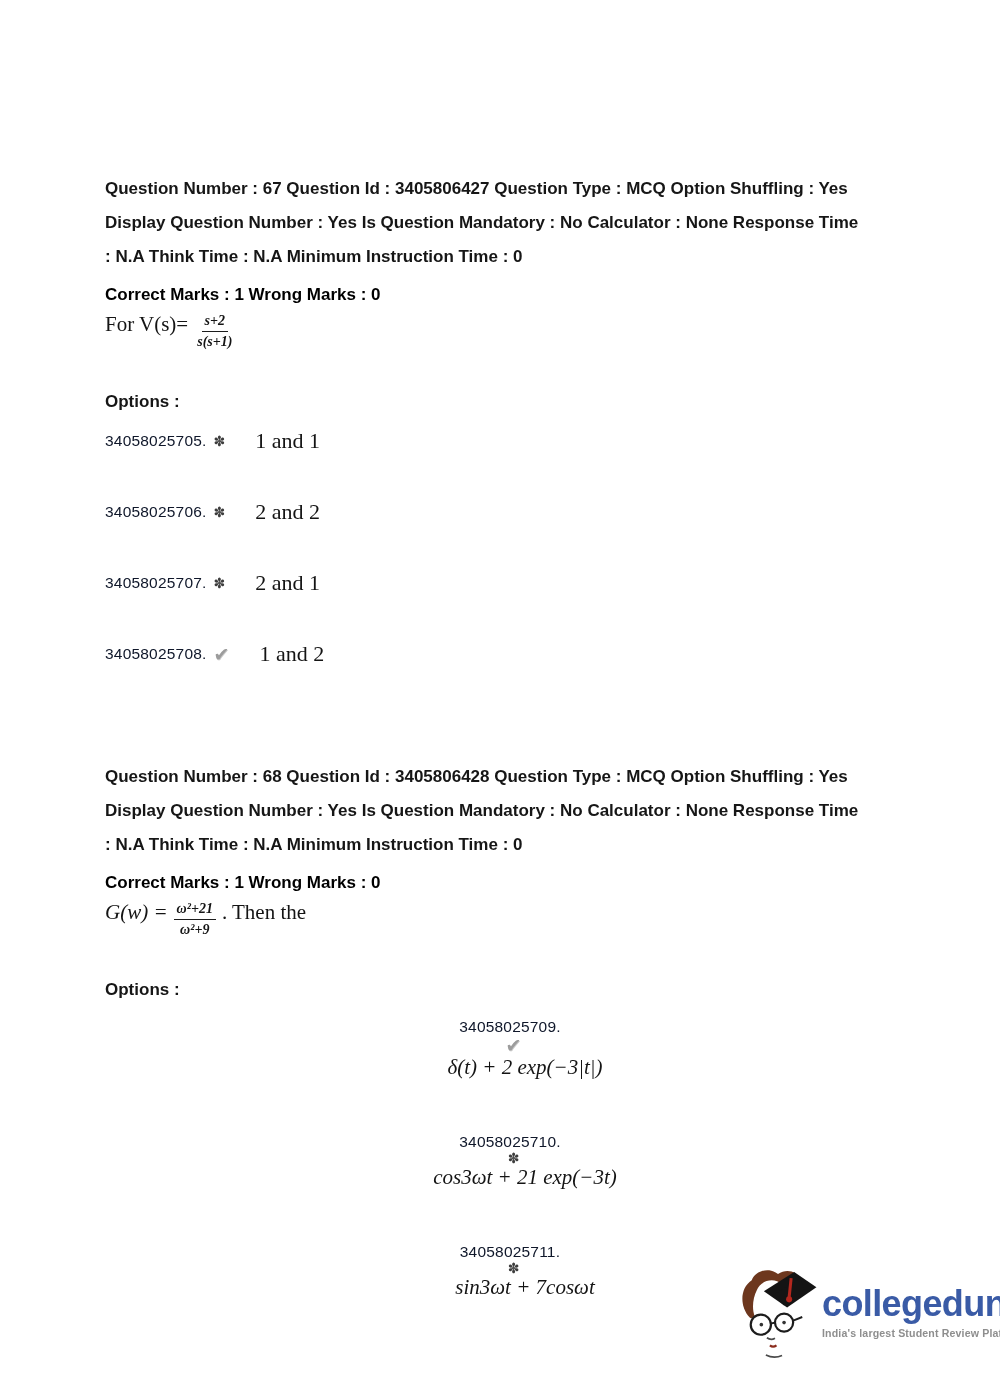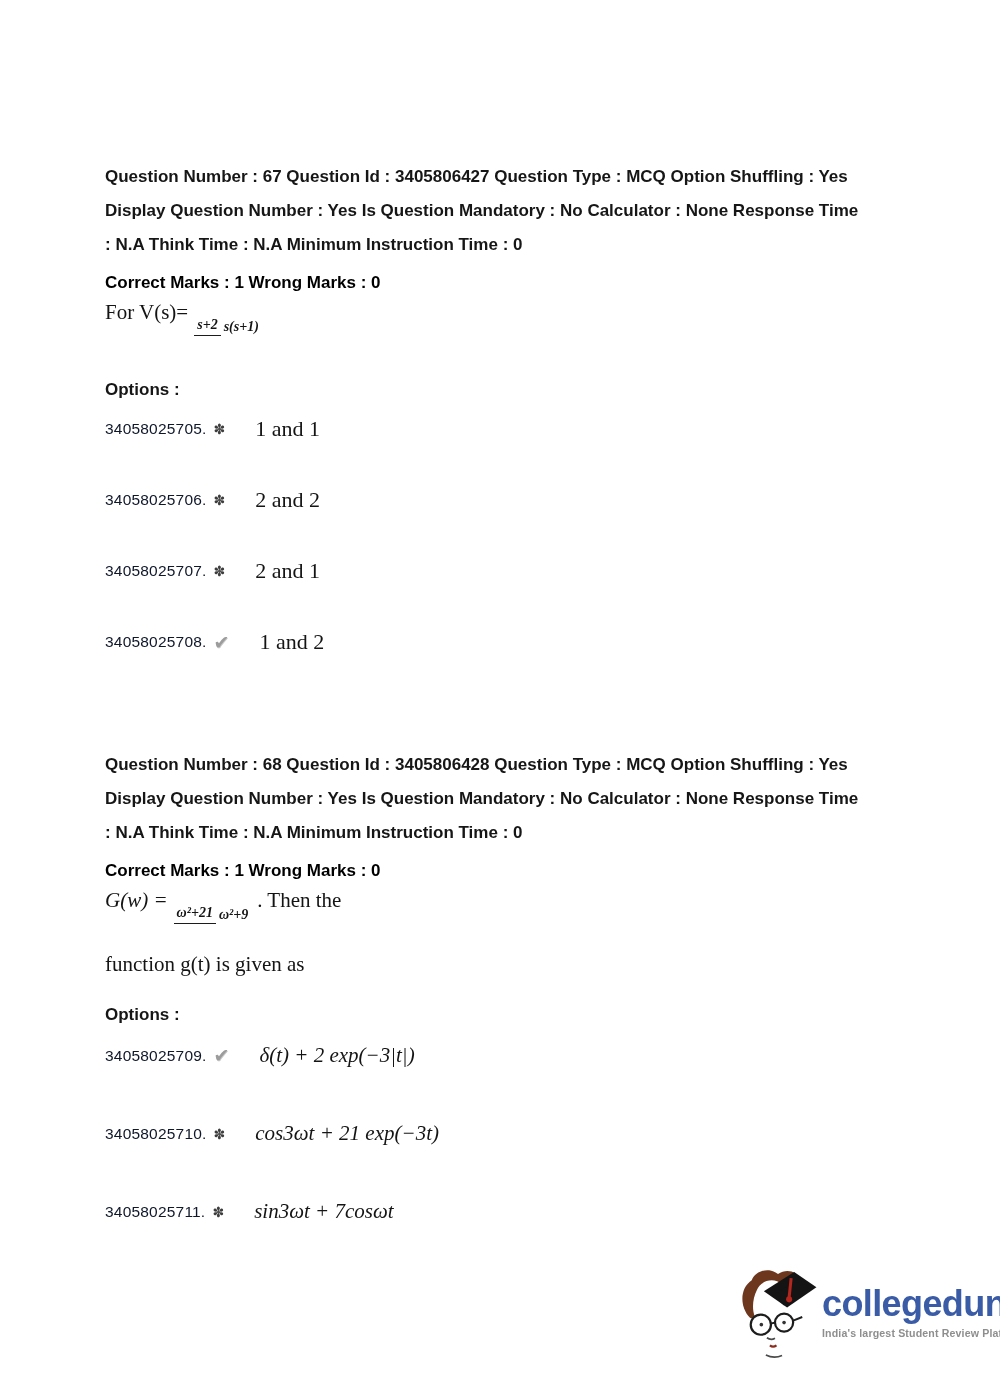--- a/index.html
+++ b/index.html
@@ -8,21 +8,21 @@
     position: relative;
     width: 1000px;
     height: 1378px;
     background: #ffffff;
     overflow: hidden;
     font-family: "Liberation Sans", sans-serif;
   }
   .content {
     position: absolute;
     left: 105px;
-    top: 160px;
+    top: 172px;
     width: 810px;
   }
   .meta-line {
     font-family: "Liberation Sans", sans-serif;
     font-weight: 700;
     font-size: 17px;
     line-height: 34px;
     color: #161616;
     white-space: nowrap;
   }
@@ -38,21 +38,21 @@
     display: flex;
     font-family: "Liberation Serif", serif;
     font-size: 21px;
     color: #141414;
     min-height: 52px;
   }
   .stem .plain { white-space: pre; }
   .stem .mathit { font-style: italic; white-space: pre; }
   .frac {
     display: inline-flex;
-    flex-direction: row;
+    flex-direction: column;
     align-items: center;
     font-family: "Liberation Serif", serif;
     font-weight: 700;
     font-style: italic;
     font-size: 14px;
     line-height: 1.25;
     margin: 0 6px;
     color: #141414;
   }
   .frac .num { padding: 0 3px 1px 3px; border-bottom: 1.5px solid #1c1c1c; }
@@ -69,21 +69,21 @@
     font-size: 17px;
     color: #161616;
     margin-top: 28px;
   }
   .opt-row {
     display: flex;
     align-items: center;
   }
   .q67 .opt-row { margin-top: 45px; }
   .q67 .opt-row.first { margin-top: 16px; }
-  .q68 .opt-row { margin-top: 53px; }
+  .q68 .opt-row { margin-top: 53px; flex-direction: column; }
   .q68 .opt-row.first { margin-top: 18px; }
   .opt-id {
     font-family: "Liberation Sans", sans-serif;
     font-size: 15.5px;
     color: #0f172a;
     letter-spacing: 0.2px;
   }
   .mark {
     display: inline-block;
     margin-left: 7px;
@@ -192,21 +192,20 @@
       <div class="marks-line">Correct Marks : 1 Wrong Marks : 0</div>
 
       <div class="stem">
         <span class="mathit">G(w) =</span>
         <span class="frac">
           <span class="num">ω²+21</span>
           <span class="den">ω²+9</span>
         </span>
         <span class="plain">. Then the</span>
       </div>
-      <div class="stem-line2">function g(t) is given as</div>
 
       <div class="options-label">Options :</div>
 
       <div class="opt-row first">
         <span class="opt-id">34058025709.</span>
         <span class="mark correct">✔</span>
         <span class="opt-text math">δ(t) + 2 exp(−3|t|)</span>
       </div>
       <div class="opt-row">
         <span class="opt-id">34058025710.</span>

